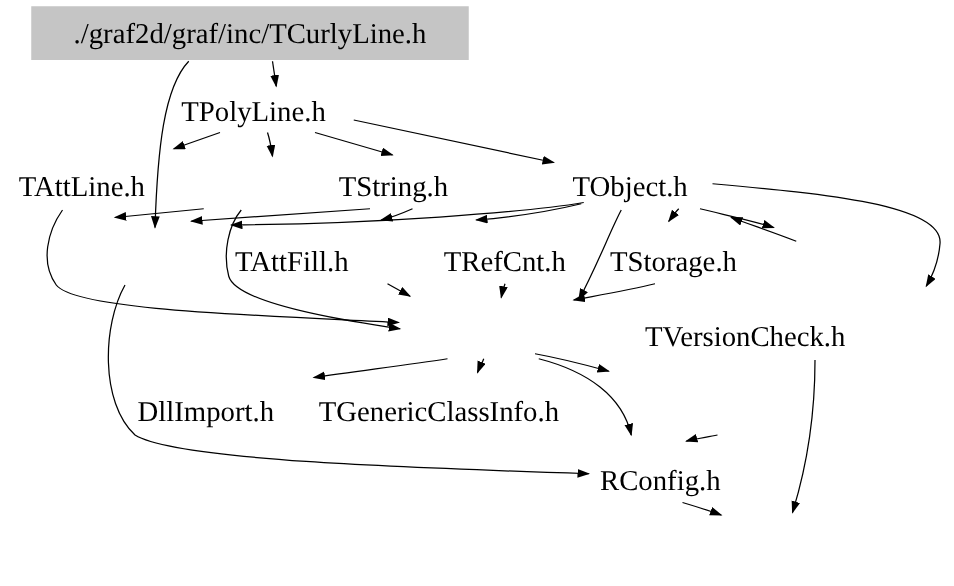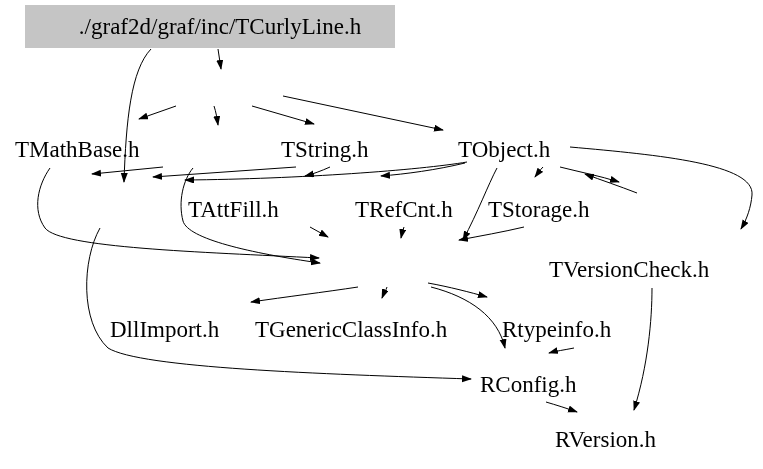--- a/index.html
+++ b/index.html
@@ -19,21 +19,20 @@
     height:30px;
     white-space:nowrap;
     color:#000;
     cursor:pointer;
   }
   .node.root{
     left:25px;top:5px;width:350px;height:43px;
     line-height:43px;text-align:center;
     background:#c5c5c5;
     cursor:default;
-    padding-left:20px;
   }
   path.edge{stroke:#000;stroke-width:1;fill:none;}
 </style>
 </head>
 <body>
 
 <div id="graph">
 
   <svg id="edges" width="763" height="469" viewBox="0 0 763 469" xmlns="http://www.w3.org/2000/svg">
     <defs>
@@ -68,26 +67,25 @@
     <path class="edge" marker-end="url(#arr)" d="M387,287 C386,290 384,293 382,298"></path>
     <path class="edge" marker-end="url(#arr)" d="M428,283 C450,287 469,292 487,297"></path>
     <path class="edge" marker-end="url(#arr)" d="M431,287 C470,297 498,317 505,348"></path>
     <path class="edge" marker-end="url(#arr)" d="M574,348 C564,350 556,351 549,353"></path>
     <path class="edge" marker-end="url(#arr)" d="M100,228 C82,260 80,322 108,348 C140,368 320,374 471,379"></path>
     <path class="edge" marker-end="url(#arr)" d="M546,402 C556,405 566,408 577,412"></path>
   </svg>
 
   <div class="node root">./graf2d/graf/inc/TCurlyLine.h</div>
 
-  <div class="node" style="left:15px;top:135px">TMathBase.h</div>
-  <div class="node" style="left:281px;top:135px">TString.h</div>
+  <div class="node" style="left:145px;top:75px">TPolyLine.h</div>
+  <div class="node" style="left:15px;top:135px">TAttLine.h</div>
+  <div class="node" style="left:271px;top:135px">TString.h</div>
   <div class="node" style="left:458px;top:135px">TObject.h</div>
   <div class="node" style="left:188px;top:195px">TAttFill.h</div>
   <div class="node" style="left:355px;top:195px">TRefCnt.h</div>
   <div class="node" style="left:488px;top:195px">TStorage.h</div>
-  <div class="node" style="left:549px;top:255px">TVersionCheck.h</div>
+  <div class="node" style="left:516px;top:255px">TVersionCheck.h</div>
   <div class="node" style="left:255px;top:315px">TGenericClassInfo.h</div>
   <div class="node" style="left:110px;top:315px">DllImport.h</div>
-  <div class="node" style="left:502px;top:315px">Rtypeinfo.h</div>
   <div class="node" style="left:480px;top:370px">RConfig.h</div>
-  <div class="node" style="left:555px;top:425px">RVersion.h</div>
 
 </div>
 
 </body></html>

